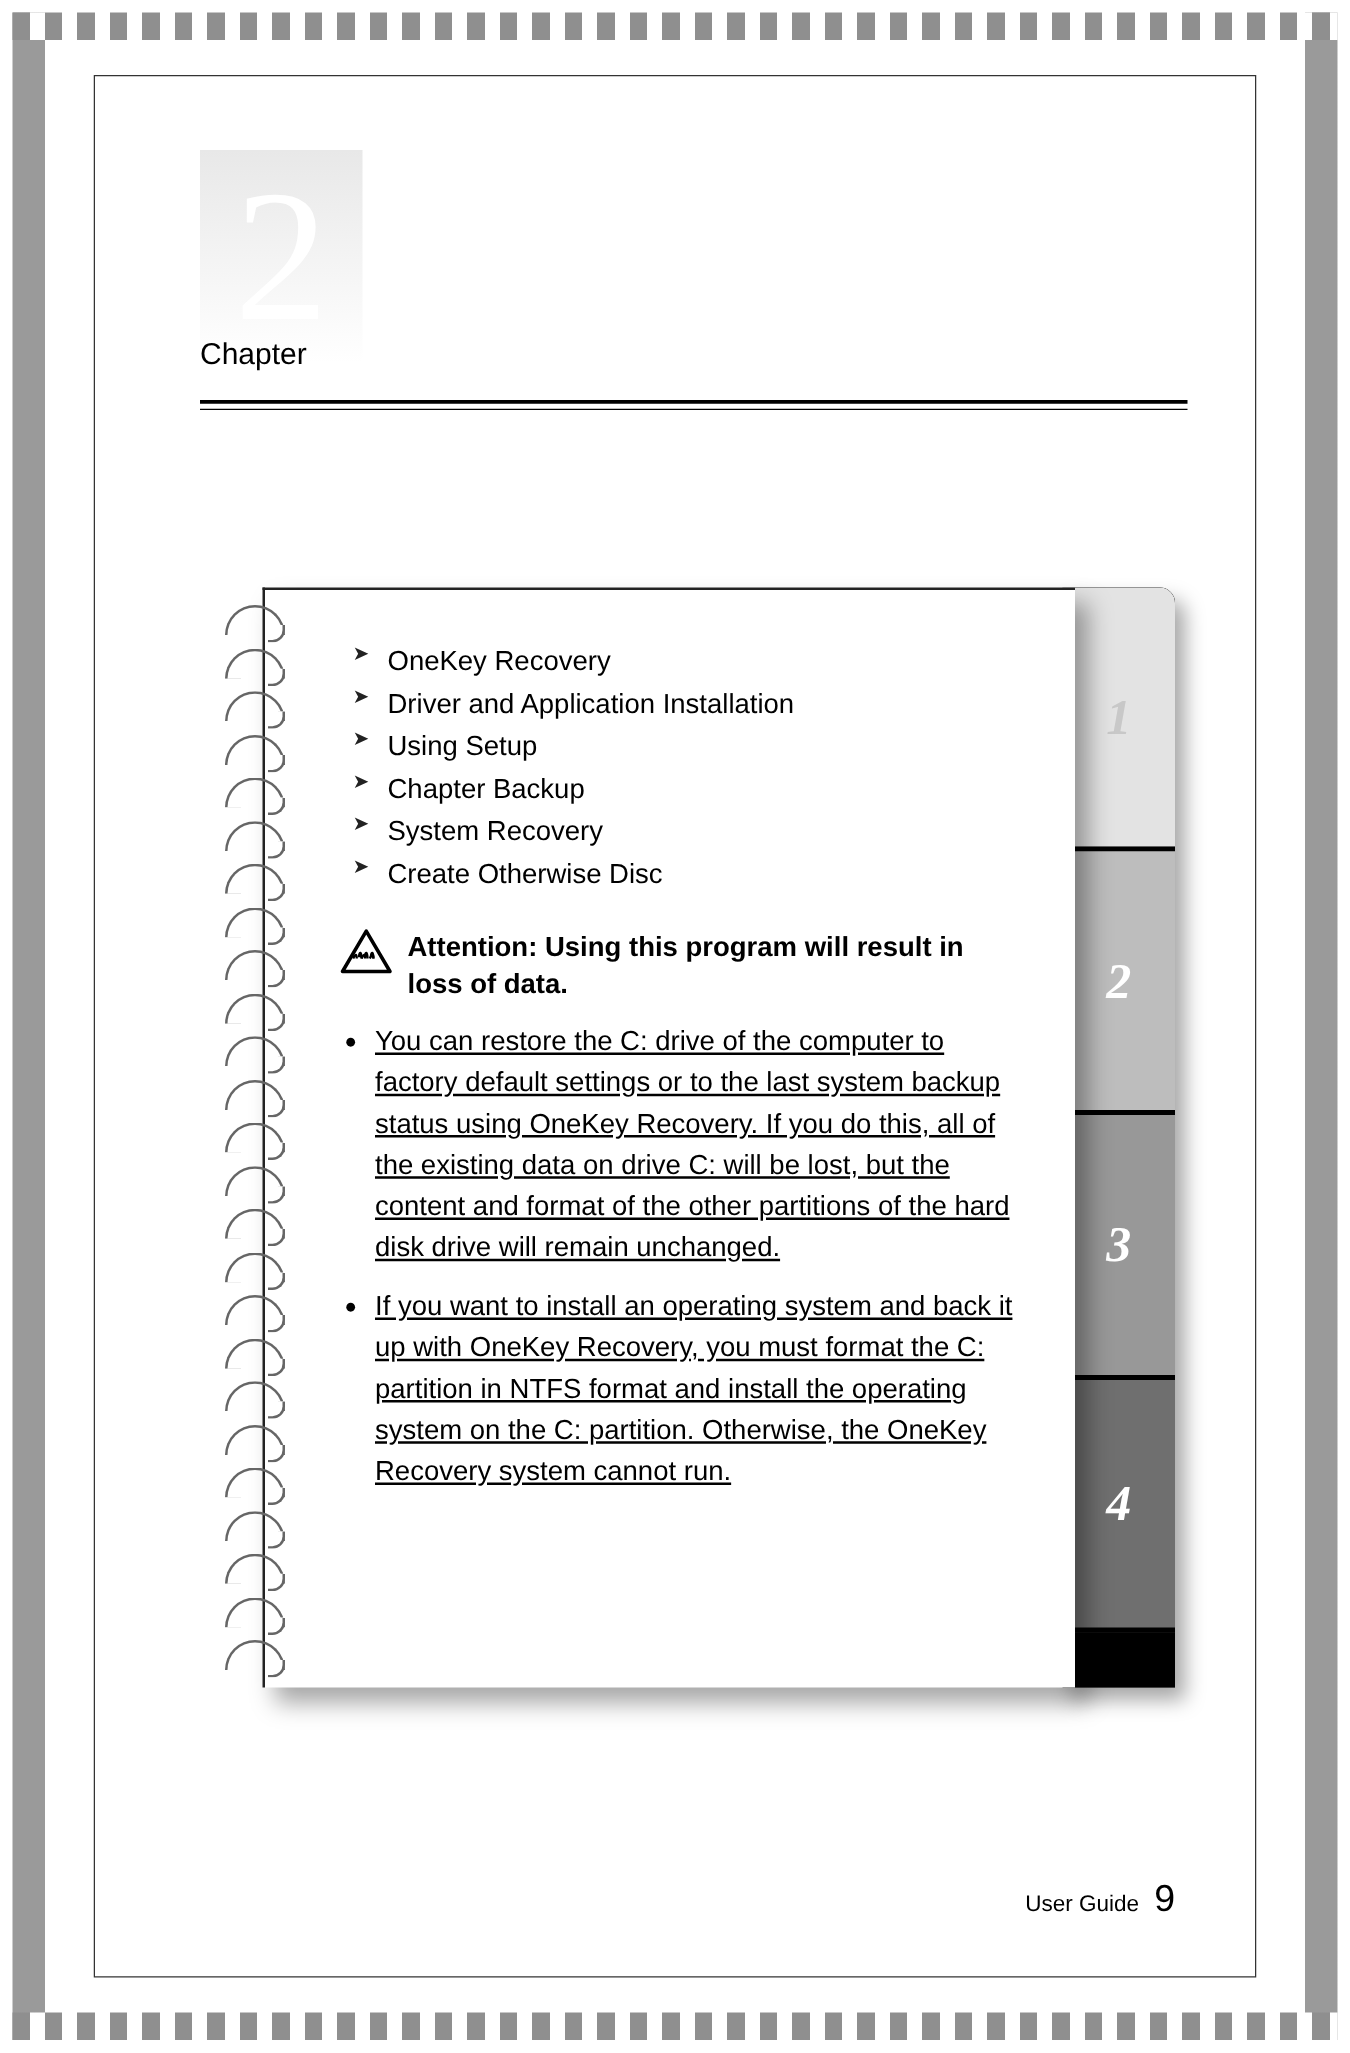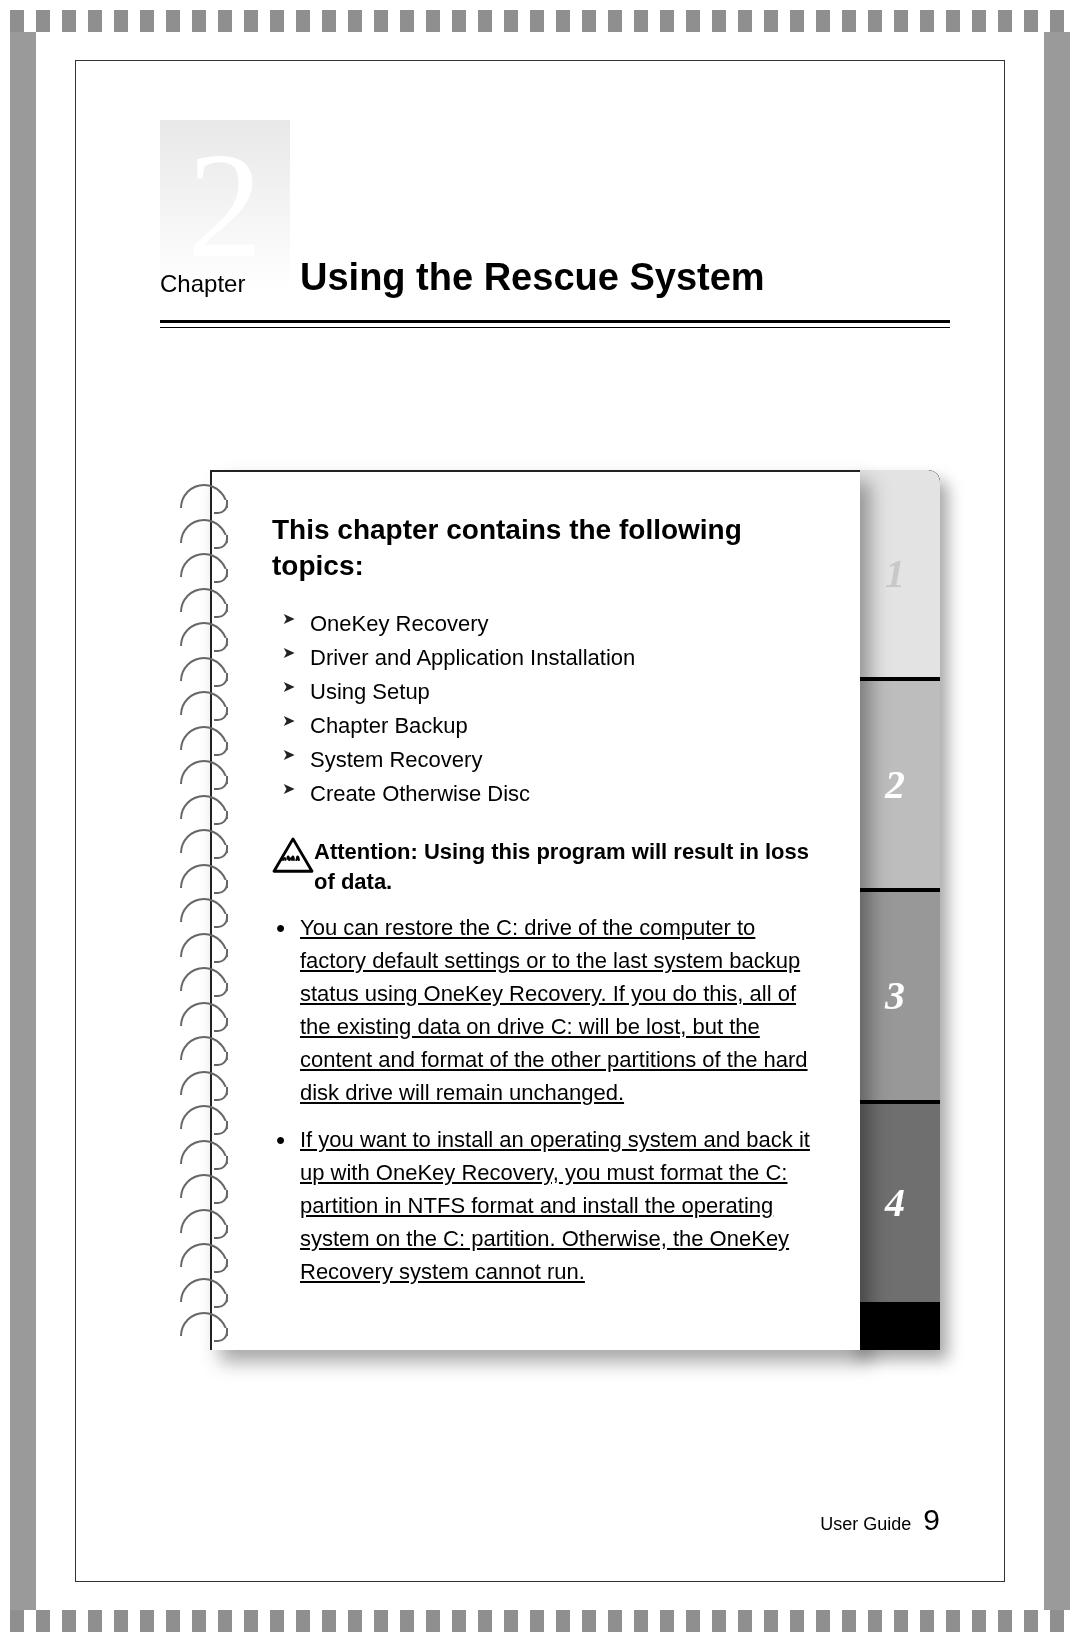--- a/index.html
+++ b/index.html
@@ -89,21 +89,21 @@
     line-height: 1.55;
     position: relative;
     padding-left: 28px;
   }
   .topic-list li::before {
     content: "➤";
     position: absolute; left: 0; top: 0;
     font-size: 16px;
     color: #222;
   }
-  .attention-row { display: flex; gap: 0; align-items: flex-start; margin-bottom: 14px; }
+  .attention-row { display: flex; gap: 12px; align-items: flex-start; margin-bottom: 14px; }
   .attn-icon {
     width: 42px; height: 38px; flex-shrink: 0;
     position: relative;
   }
   .attn-icon svg { width: 100%; height: 100%; }
   .attn-text {
     font-size: 22px; font-weight: bold; line-height: 1.35;
   }
   .bullets { list-style: none; text-decoration: underline; }
   .bullets li {
@@ -182,35 +182,33 @@
 <div class="dash-top"></div>
 <div class="dash-bot"></div>
 <div class="inner-line"></div>
 
 <div class="page">
 
   <div class="chapter-num-box">
     <span class="chapter-num">2</span>
   </div>
   <div class="chapter-label">Chapter</div>
-  <div class="chapter-title">Using the Rescue System</div>
   <div class="double-rule"></div>
 
   <div class="notebook">
 
     <div class="tabs">
       <div class="tab tab1">1</div>
       <div class="tab tab2">2</div>
       <div class="tab tab3">3</div>
       <div class="tab tab4">4</div>
       <div class="tab-rest"></div>
     </div>
 
     <div class="note-page">
-      <div class="topics-heading">This chapter contains the following topics:</div>
       <ul class="topic-list">
         <li>OneKey Recovery</li>
         <li>Driver and Application Installation</li>
         <li>Using Setup</li>
         <li>Chapter Backup</li>
         <li>System Recovery</li>
         <li>Create Otherwise Disc</li>
       </ul>
 
       <div class="attention-row">

